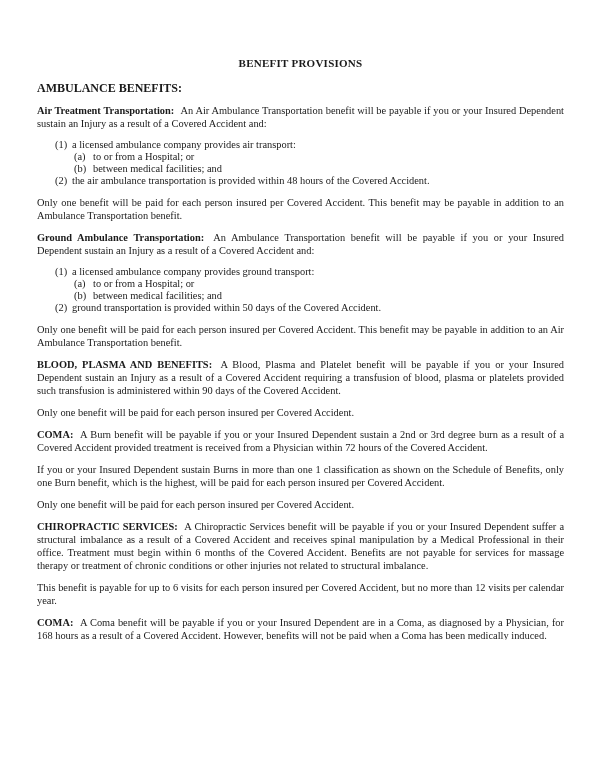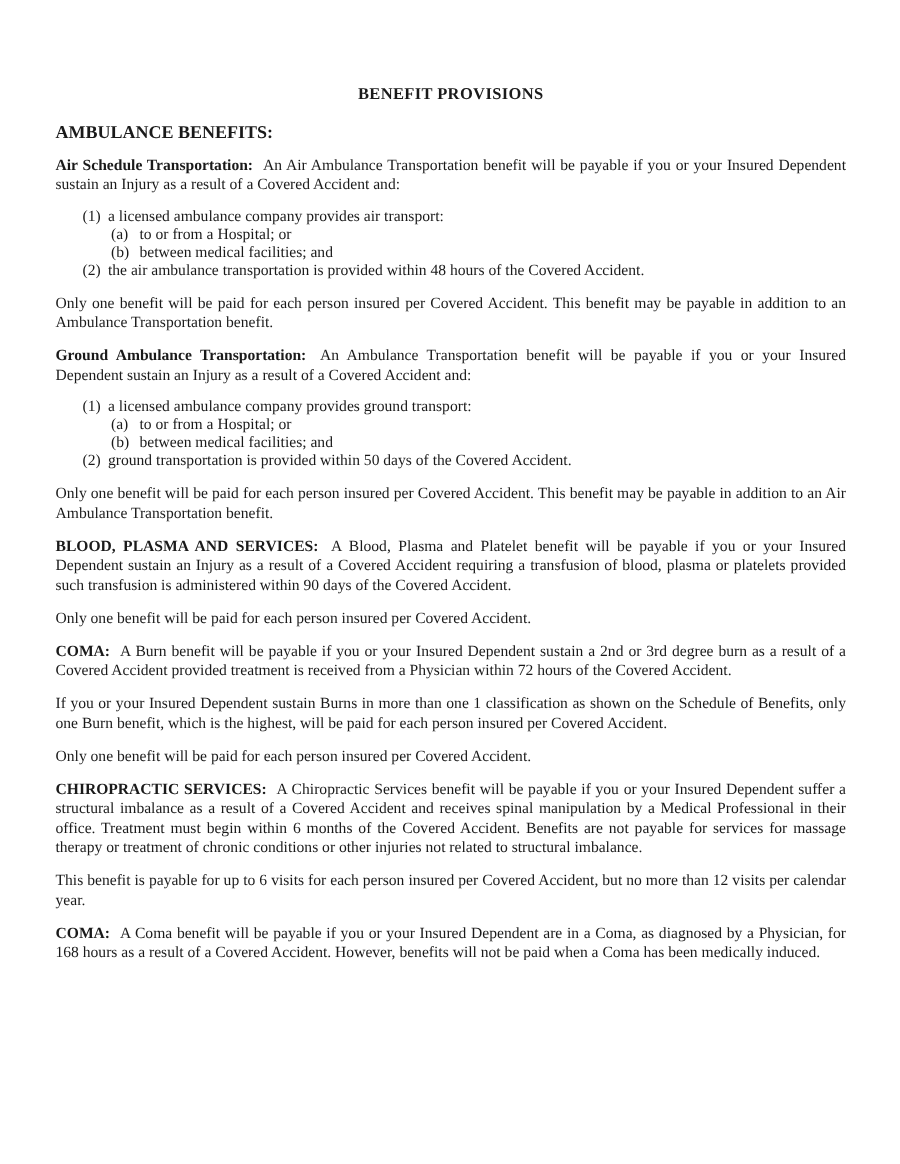--- a/index.html
+++ b/index.html
@@ -32,21 +32,21 @@
 </head>
 <body>
 
 <div class="page">
 
   <h1 class="title">BENEFIT PROVISIONS</h1>
 
 
   <h2 class="heading">AMBULANCE BENEFITS:</h2>
 
-  <p class="para"><b class="lead">Air Schedule Transportation:</b>
+  <p class="para"><b class="lead">Air Treatment Transportation:</b>
     <span>An Air Ambulance Transportation benefit will be payable if you or your Insured Dependent sustain an Injury as a result of a Covered Accident and:</span></p>
 
   <div class="list">
     <div class="li l1">
       <span class="marker">(1)</span>
       <span class="txt">a licensed ambulance company provides air transport:</span>
     </div>
     <div class="li l2">
       <span class="marker">(a)</span>
       <span class="txt">to or from a Hospital; or</span>
@@ -80,21 +80,21 @@
       <span class="txt">between medical facilities; and</span>
     </div>
     <div class="li l1">
       <span class="marker">(2)</span>
       <span class="txt">ground transportation is provided within 50 days of the Covered Accident.</span>
     </div>
   </div>
 
   <p class="para">Only one benefit will be paid for each person insured per Covered Accident.  This benefit may be payable in addition to an Air Ambulance Transportation benefit.</p>
 
-  <p class="para"><b class="lead">BLOOD, PLASMA AND SERVICES:</b>
+  <p class="para"><b class="lead">BLOOD, PLASMA AND BENEFITS:</b>
     <span>A Blood, Plasma and  Platelet  benefit will be payable if you or your Insured Dependent sustain an Injury as a result of a Covered Accident requiring a transfusion of blood, plasma or  platelets provided such transfusion is administered within 90 days of the Covered Accident.</span></p>
 
   <p class="para">Only one benefit will be paid for each person insured per Covered Accident.</p>
 
   <p class="para"><b class="lead">COMA:</b>
     <span>A Burn benefit will be payable if you or your Insured Dependent sustain a 2nd or 3rd degree burn as a result of a Covered Accident provided treatment is received from a Physician within 72 hours of the Covered Accident.</span></p>
 
   <p class="para">If you or your Insured Dependent sustain Burns in more than one 1 classification as shown on the Schedule of Benefits, only one Burn benefit, which is the highest, will be paid for each person insured per Covered Accident.</p>
 
 

